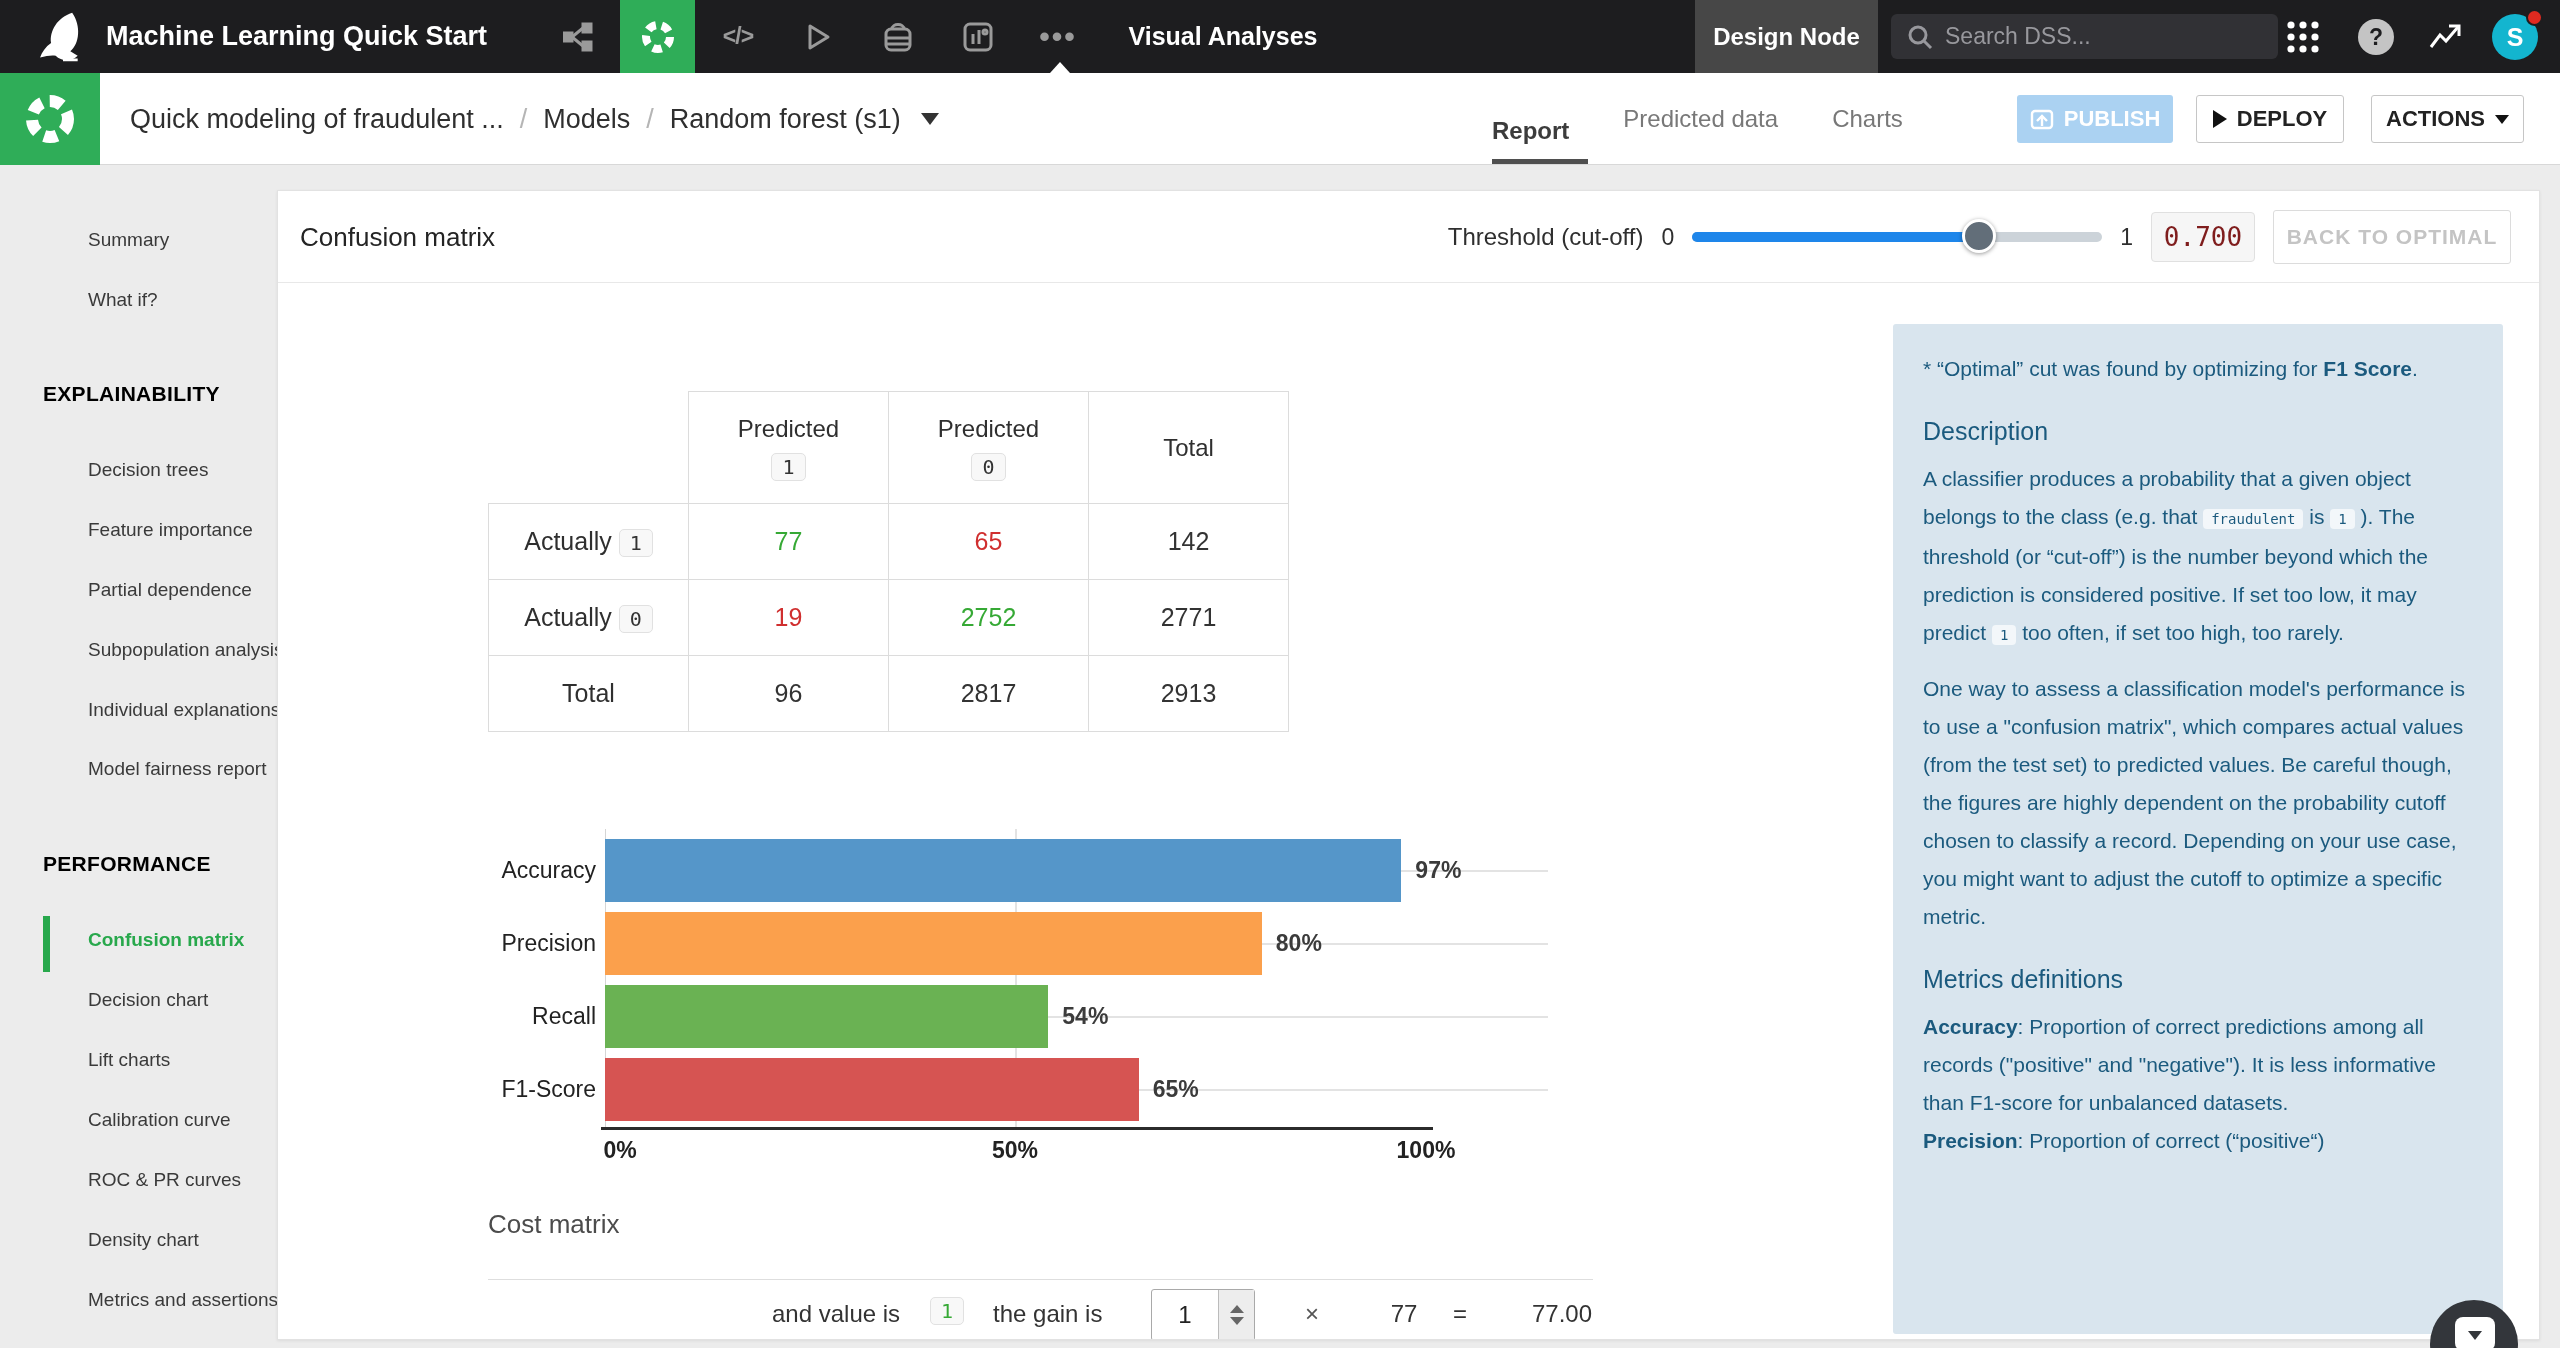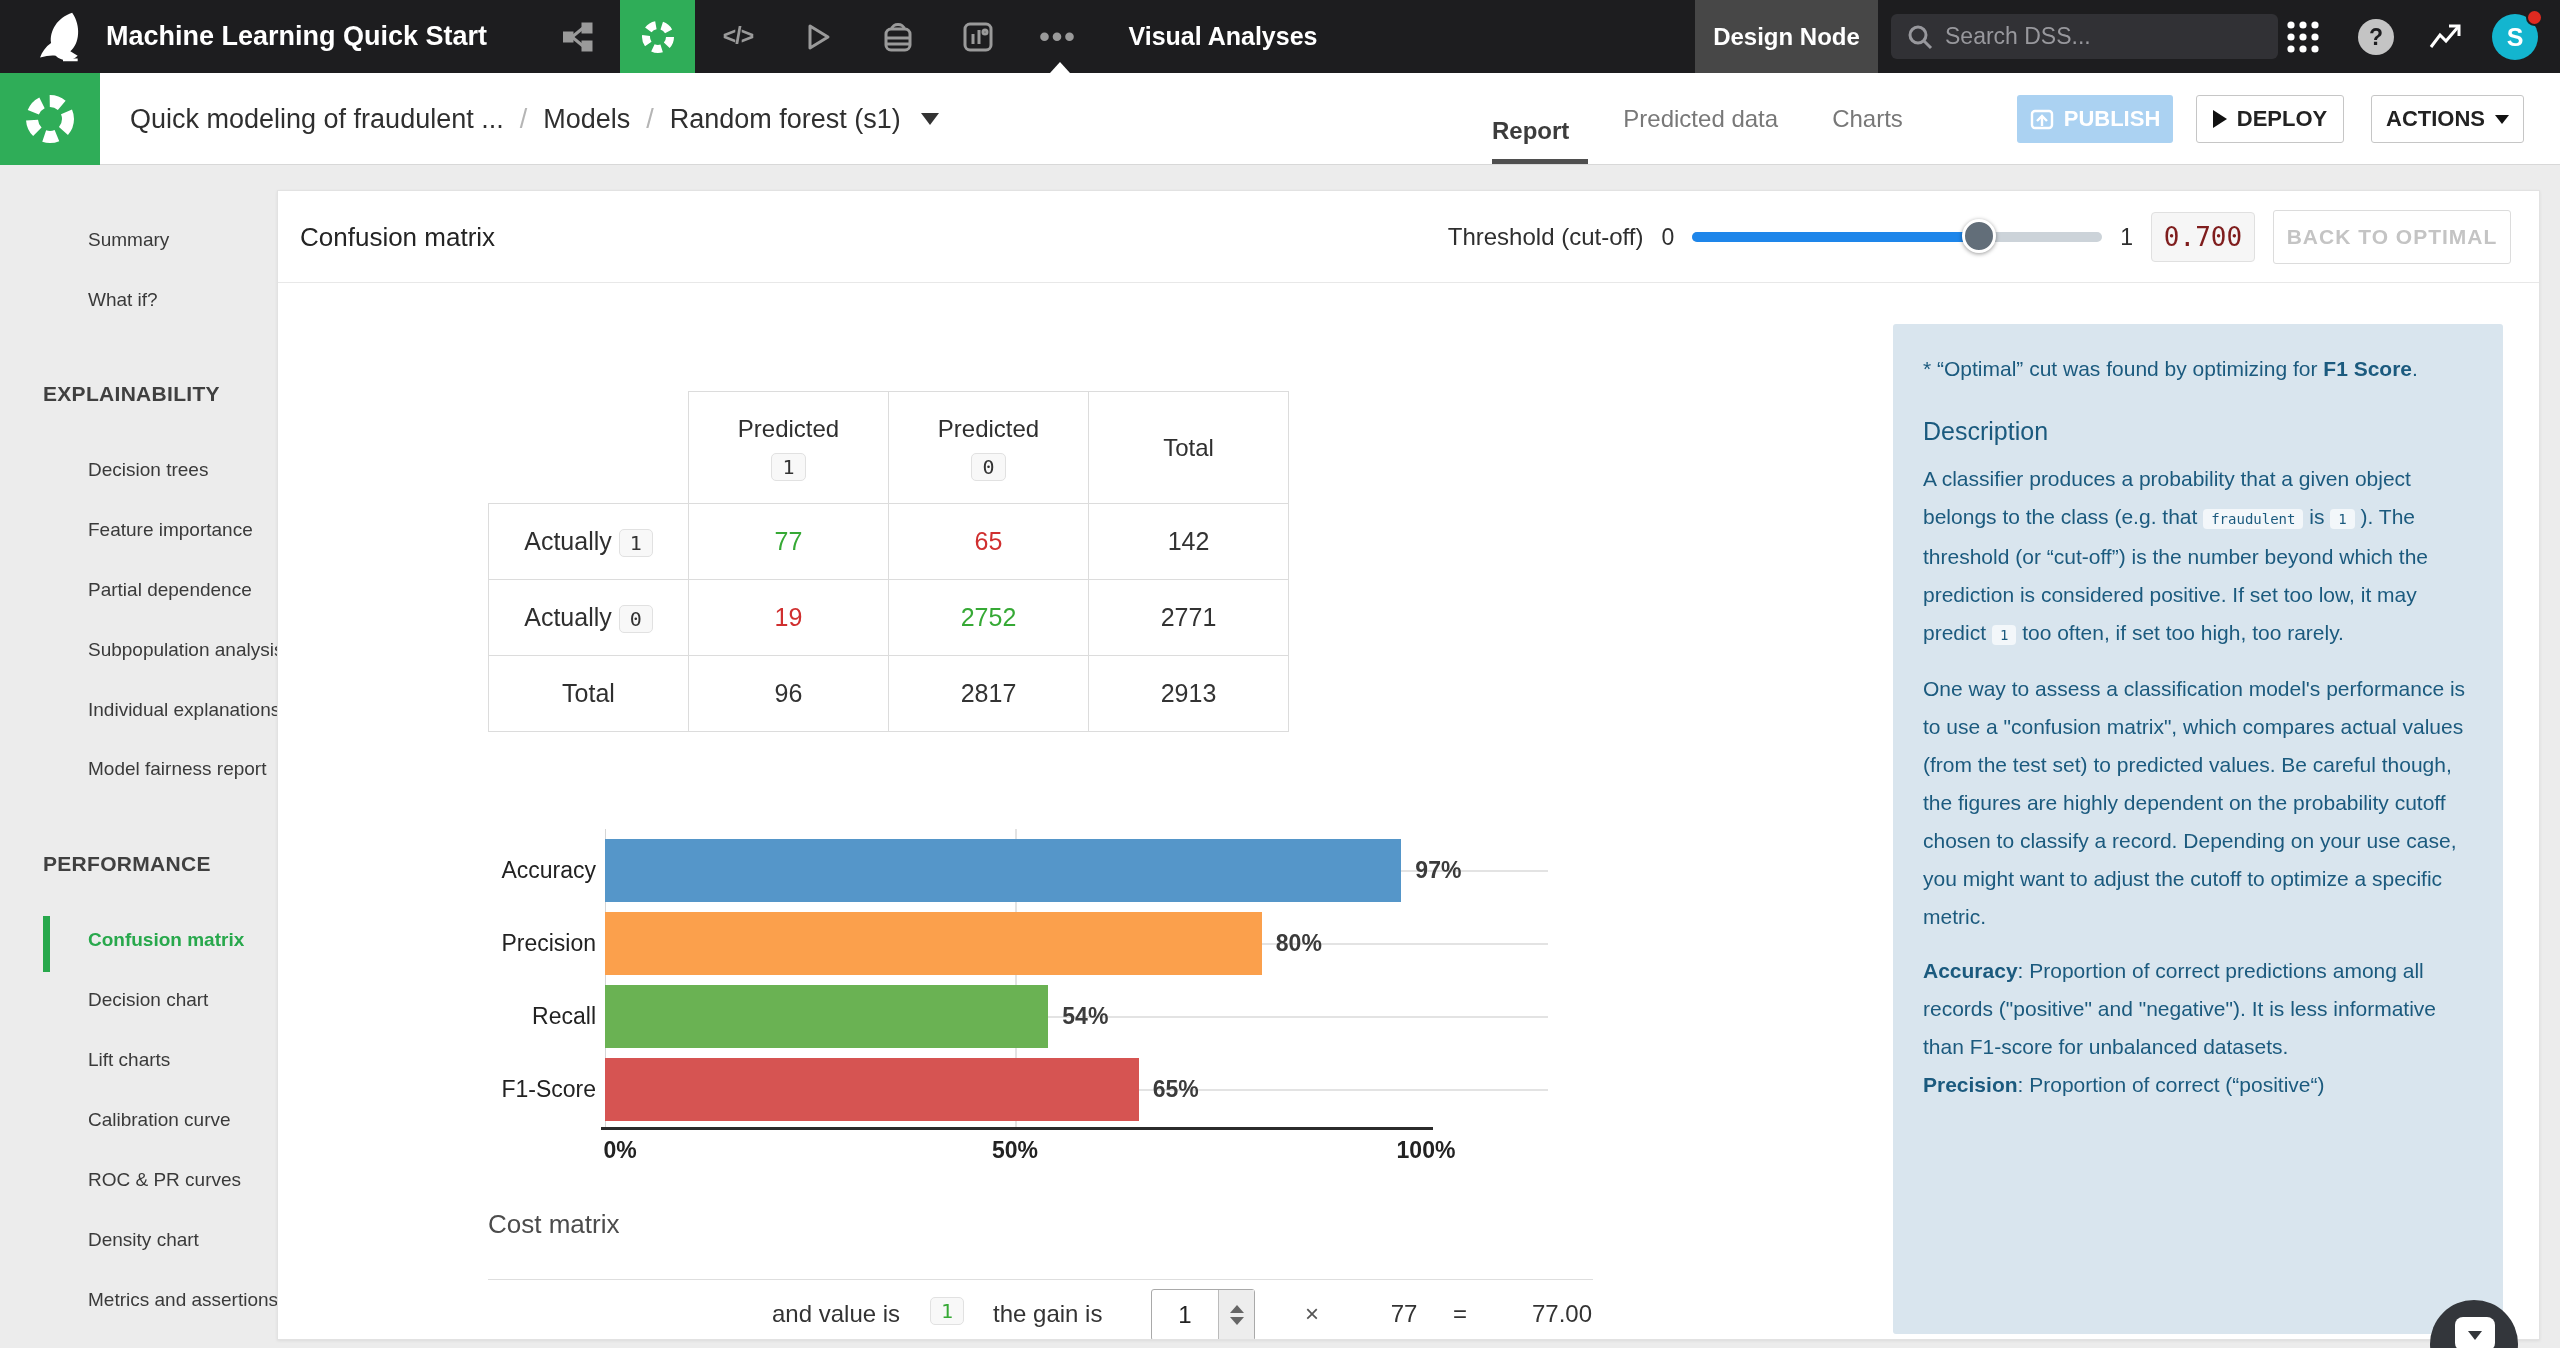--- a/index.html
+++ b/index.html
@@ -40,21 +40,21 @@
   #tab-underline { position:absolute; left:1492px; bottom:0; width:96px; height:5px; background:#4f4f4f; }
   .hd-btn { position:absolute; top:22px; height:48px; border-radius:3px; display:flex; align-items:center; justify-content:center; gap:10px; font-size:22px; font-weight:700; cursor:pointer; }
   #btn-publish { left:2017px; width:156px; background:#abd2f2; color:#fff; }
   #btn-deploy { left:2196px; width:148px; background:#fff; border:1px solid #c6c6c6; color:#222; }
   #btn-actions { left:2371px; width:153px; background:#fff; border:1px solid #c6c6c6; color:#222; }
   .deploy-tri { width:0; height:0; border-top:9px solid transparent; border-bottom:9px solid transparent; border-left:14px solid #111; }
   .actions-caret { width:0; height:0; border-left:7px solid transparent; border-right:7px solid transparent; border-top:9px solid #111; }
 
   
   .sb-item { position:absolute; left:88px; font-size:19px; color:#3a3a3a; cursor:pointer; white-space:nowrap; }
-  .sb-header { position:absolute; left:43px; font-size:21px; font-weight:700; color:#404040; letter-spacing:0.3px; }
+  .sb-header { position:absolute; left:43px; font-size:21px; font-weight:700; color:#000000; letter-spacing:0.3px; }
   .sb-item.active { color:#28a84c; font-weight:700; }
   #active-bar { position:absolute; left:43px; top:916px; width:7px; height:56px; background:#28a84c; }
   #step-marker { position:absolute; left:290px; top:897px; width:140px; height:92px; filter:drop-shadow(2px 4px 4px rgba(0,0,0,0.25)); z-index:5; }
   #step-marker .num { position:absolute; left:58px; top:0; width:84px; height:88px; text-align:center; line-height:86px; color:#fff; font-size:40px; font-weight:700; }
 
   
   #card { position:absolute; left:277px; top:190px; width:2263px; height:1150px; background:#fff; border:1px solid #e2e2e2; box-shadow:0 1px 3px rgba(0,0,0,0.07); overflow:hidden; z-index:10; }
   #card-header { position:absolute; left:0; top:0; width:100%; height:92px; border-bottom:1px solid #e8e8e8; }
   #card-title { position:absolute; left:22px; top:0; line-height:92px; font-size:26px; font-weight:500; color:#242424; }
   #threshold { position:absolute; right:28px; top:0; height:92px; display:flex; align-items:center; gap:18px; }
@@ -386,20 +386,21 @@
     <div class="cost-el" id="cost-times">×</div>
     <div class="cost-el" id="cost-count">77</div>
     <div class="cost-el" id="cost-eq">=</div>
     <div class="cost-el" id="cost-result">77.00</div>
 
     <div id="help-panel">
       <p><span>* “Optimal” cut was found by optimizing for </span><b>F1 Score</b><span>.</span></p>
       <h3>Description</h3>
       <p><span>A classifier produces a probability that a given object belongs to the class (e.g. that </span><code>fraudulent</code><span> is </span><code>1</code><span> ). The threshold (or “cut-off”) is the number beyond which the prediction is considered positive. If set too low, it may predict </span><code>1</code><span> too often, if set too high, too rarely.</span></p>
       <p>One way to assess a classification model's performance is to use a "confusion matrix", which compares actual values (from the test set) to predicted values. Be careful though, the figures are highly dependent on the probability cutoff chosen to classify a record. Depending on your use case, you might want to adjust the cutoff to optimize a specific metric.</p>
+      <h3>Metrics definitions</h3>
       <p><b>Accuracy</b><span>: Proportion of correct predictions among all records ("positive" and "negative"). It is less informative than F1-score for unbalanced datasets.</span><br><b>Precision</b><span>: Proportion of correct (“positive“)</span></p>
     </div>
   </div>
 
   <div id="chat-btn">
     <div class="bubble">
       <span class="chev"></span>
     </div>
   </div>
 

